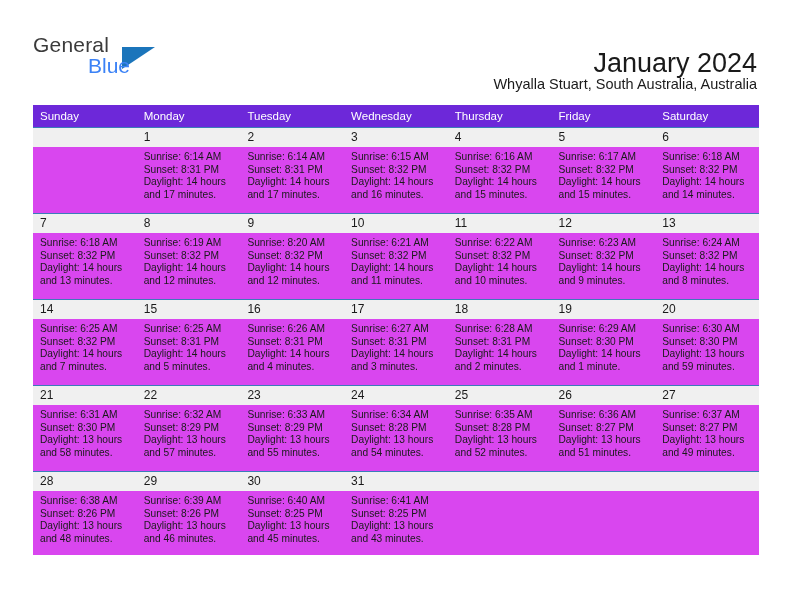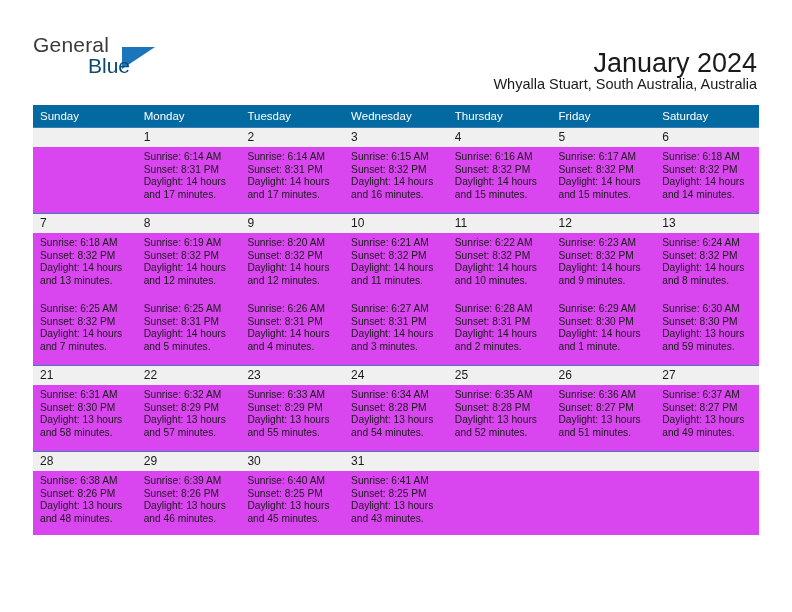--- a/index.html
+++ b/index.html
@@ -43,21 +43,21 @@
     font-size: 21px;
     letter-spacing: 0.2px;
     color: #3b3b3b;
     font-family: "Liberation Sans", sans-serif;
   }
   .logo-blue {
     position: absolute;
     left: 55px;
     top: 21px;
     font-size: 21px;
-    color: #0c4a6e;
+    color: #3b82f6;
     font-family: "Liberation Sans", sans-serif;
     text-align: center;
   }
   .logo-triangle {
     position: absolute;
     left: 89px;
     top: 14px;
     width: 0;
     height: 0;
     border-left: 33px solid #1b75bb;
@@ -93,21 +93,21 @@
     width: 726px;
   }
   table.cal {
     border-collapse: collapse;
     table-layout: fixed;
     width: 726px;
   }
   table.cal col { width: 103.714px; }
 
   thead th {
-    background: #0369a1;
+    background: #6d28d9;
     color: #ffffff;
     font-size: 11.5px;
     font-weight: normal;
     text-align: left;
     padding: 5px 0 5px 7px;
     height: 10px;
     line-height: 12px;
   }
 
   tbody tr.daynum-row td {
@@ -278,20 +278,29 @@
             <span class="line">and 9 minutes.</span>
           </td>
           <td>
             <span class="line">Sunrise: 6:24 AM</span>
             <span class="line">Sunset: 8:32 PM</span>
             <span class="line">Daylight: 14 hours</span>
             <span class="line">and 8 minutes.</span>
           </td>
         </tr>
 
+        <tr class="daynum-row">
+          <td>14</td>
+          <td>15</td>
+          <td>16</td>
+          <td>17</td>
+          <td>18</td>
+          <td>19</td>
+          <td>20</td>
+        </tr>
         <tr class="detail-row">
           <td>
             <span class="line">Sunrise: 6:25 AM</span>
             <span class="line">Sunset: 8:32 PM</span>
             <span class="line">Daylight: 14 hours</span>
             <span class="line">and 7 minutes.</span>
           </td>
           <td>
             <span class="line">Sunrise: 6:25 AM</span>
             <span class="line">Sunset: 8:31 PM</span>

